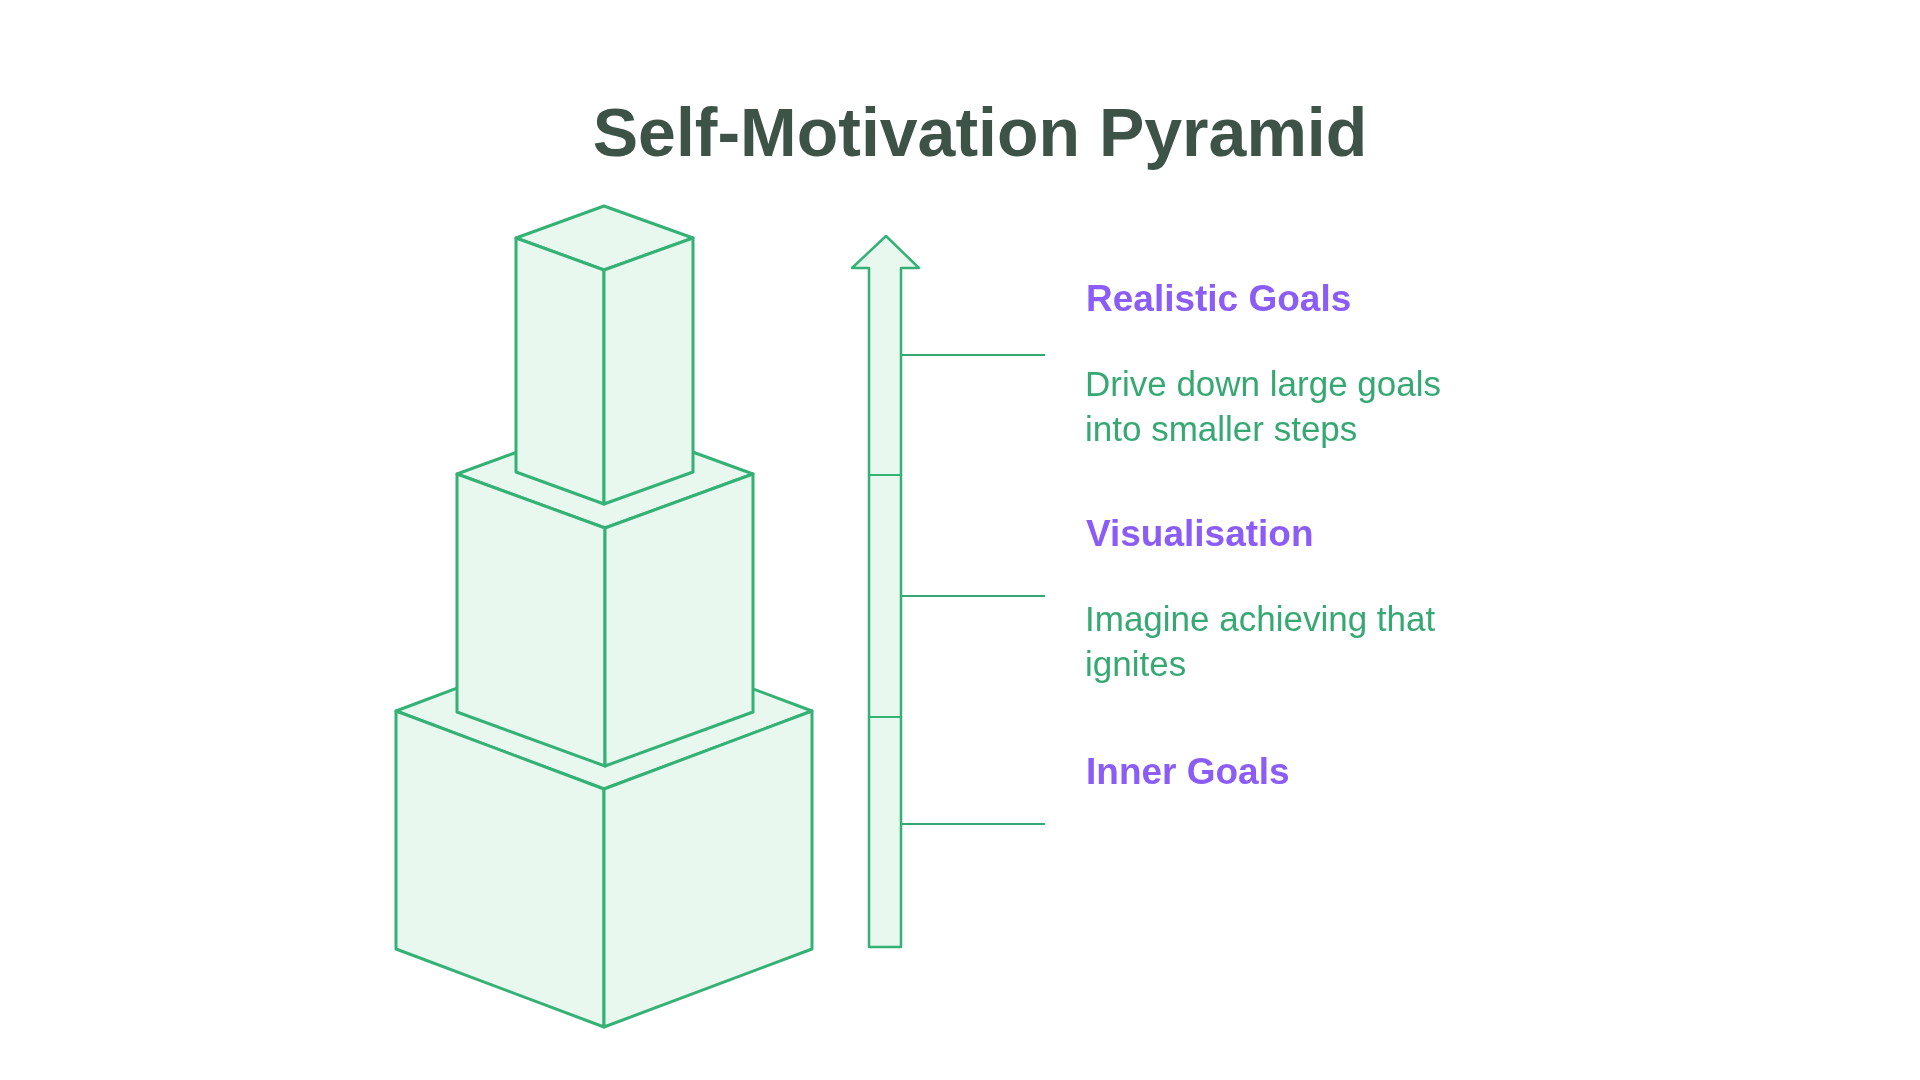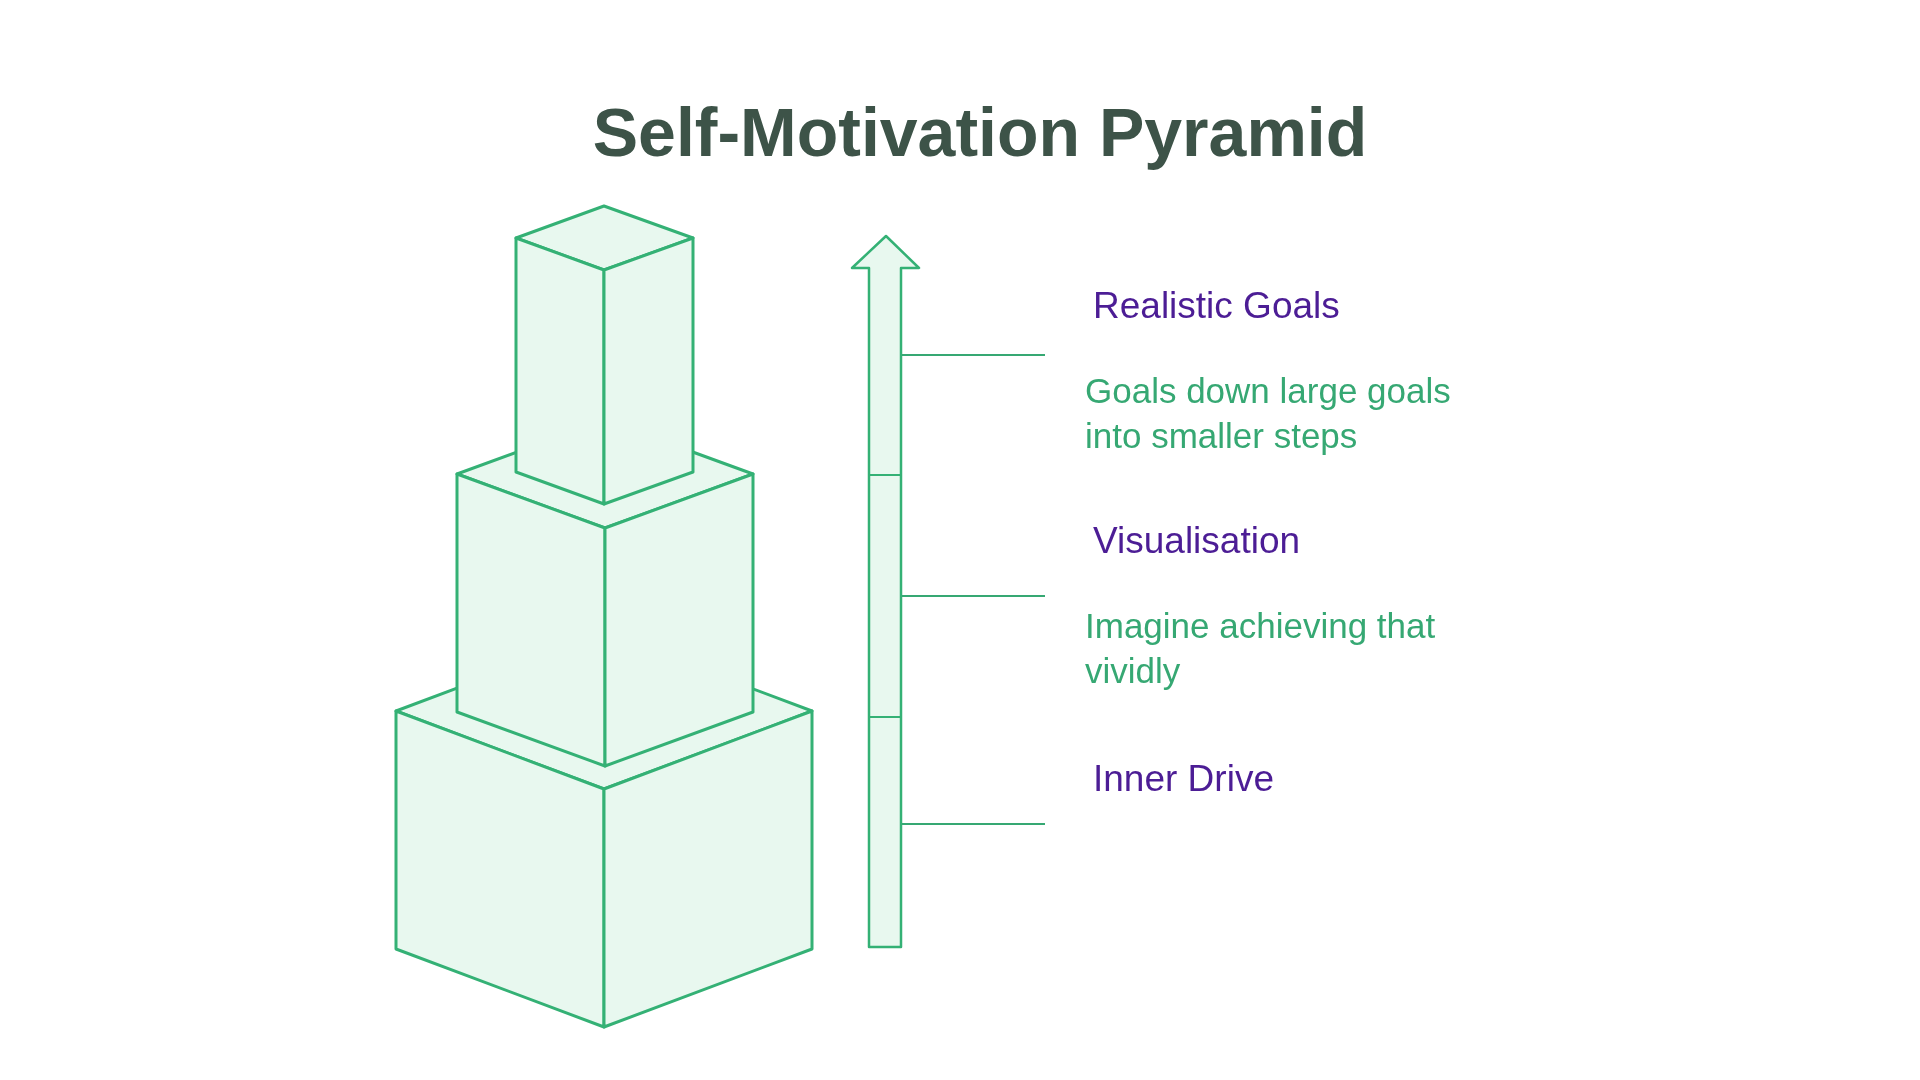--- a/index.html
+++ b/index.html
@@ -11,21 +11,21 @@
   .canvas{position:absolute;inset:0;width:1621px;height:1080px;}
   .title{
     position:absolute;top:52px;left:20px;width:1920px;
     text-align:center;
     font-size:68px;line-height:68px;font-weight:700;
     color:#3d5348;letter-spacing:0px;
   }
   .diagram-svg{position:absolute;top:0;left:0;}
   .section{position:absolute;left:1085px;width:430px;}
   .section h2{
-    margin:8px;font-size:37px;line-height:37px;font-weight:400;color:#4c1d95;
+    margin:1px;font-size:37px;line-height:37px;font-weight:700;color:#8b5cf6;
   }
   .section p{
     margin:44px 0 0 0;font-size:35px;line-height:45px;font-weight:400;color:#36a873;
   }
   .section p span{display:block;}
   .s1{top:279px;}
   .s2{top:514px;}
   .s3{top:752px;}
 </style>
 </head>
@@ -66,30 +66,30 @@
     <g stroke="#36a873" stroke-width="2">
       <line x1="902" y1="355" x2="1045" y2="355"></line>
       <line x1="902" y1="596" x2="1045" y2="596"></line>
       <line x1="902" y1="824" x2="1045" y2="824"></line>
     </g>
   </svg>
 
   <div class="section s1">
     <h2>Realistic Goals</h2>
     <p>
-      <span>Goals down large goals</span>
+      <span>Drive down large goals</span>
       <span>into smaller steps</span>
     </p>
   </div>
 
   <div class="section s2">
     <h2>Visualisation</h2>
     <p>
       <span>Imagine achieving that</span>
-      <span>vividly</span>
+      <span>ignites</span>
     </p>
   </div>
 
   <div class="section s3">
-    <h2>Inner Drive</h2>
+    <h2>Inner Goals</h2>
   </div>
 
 </div>
 
 </body></html>

